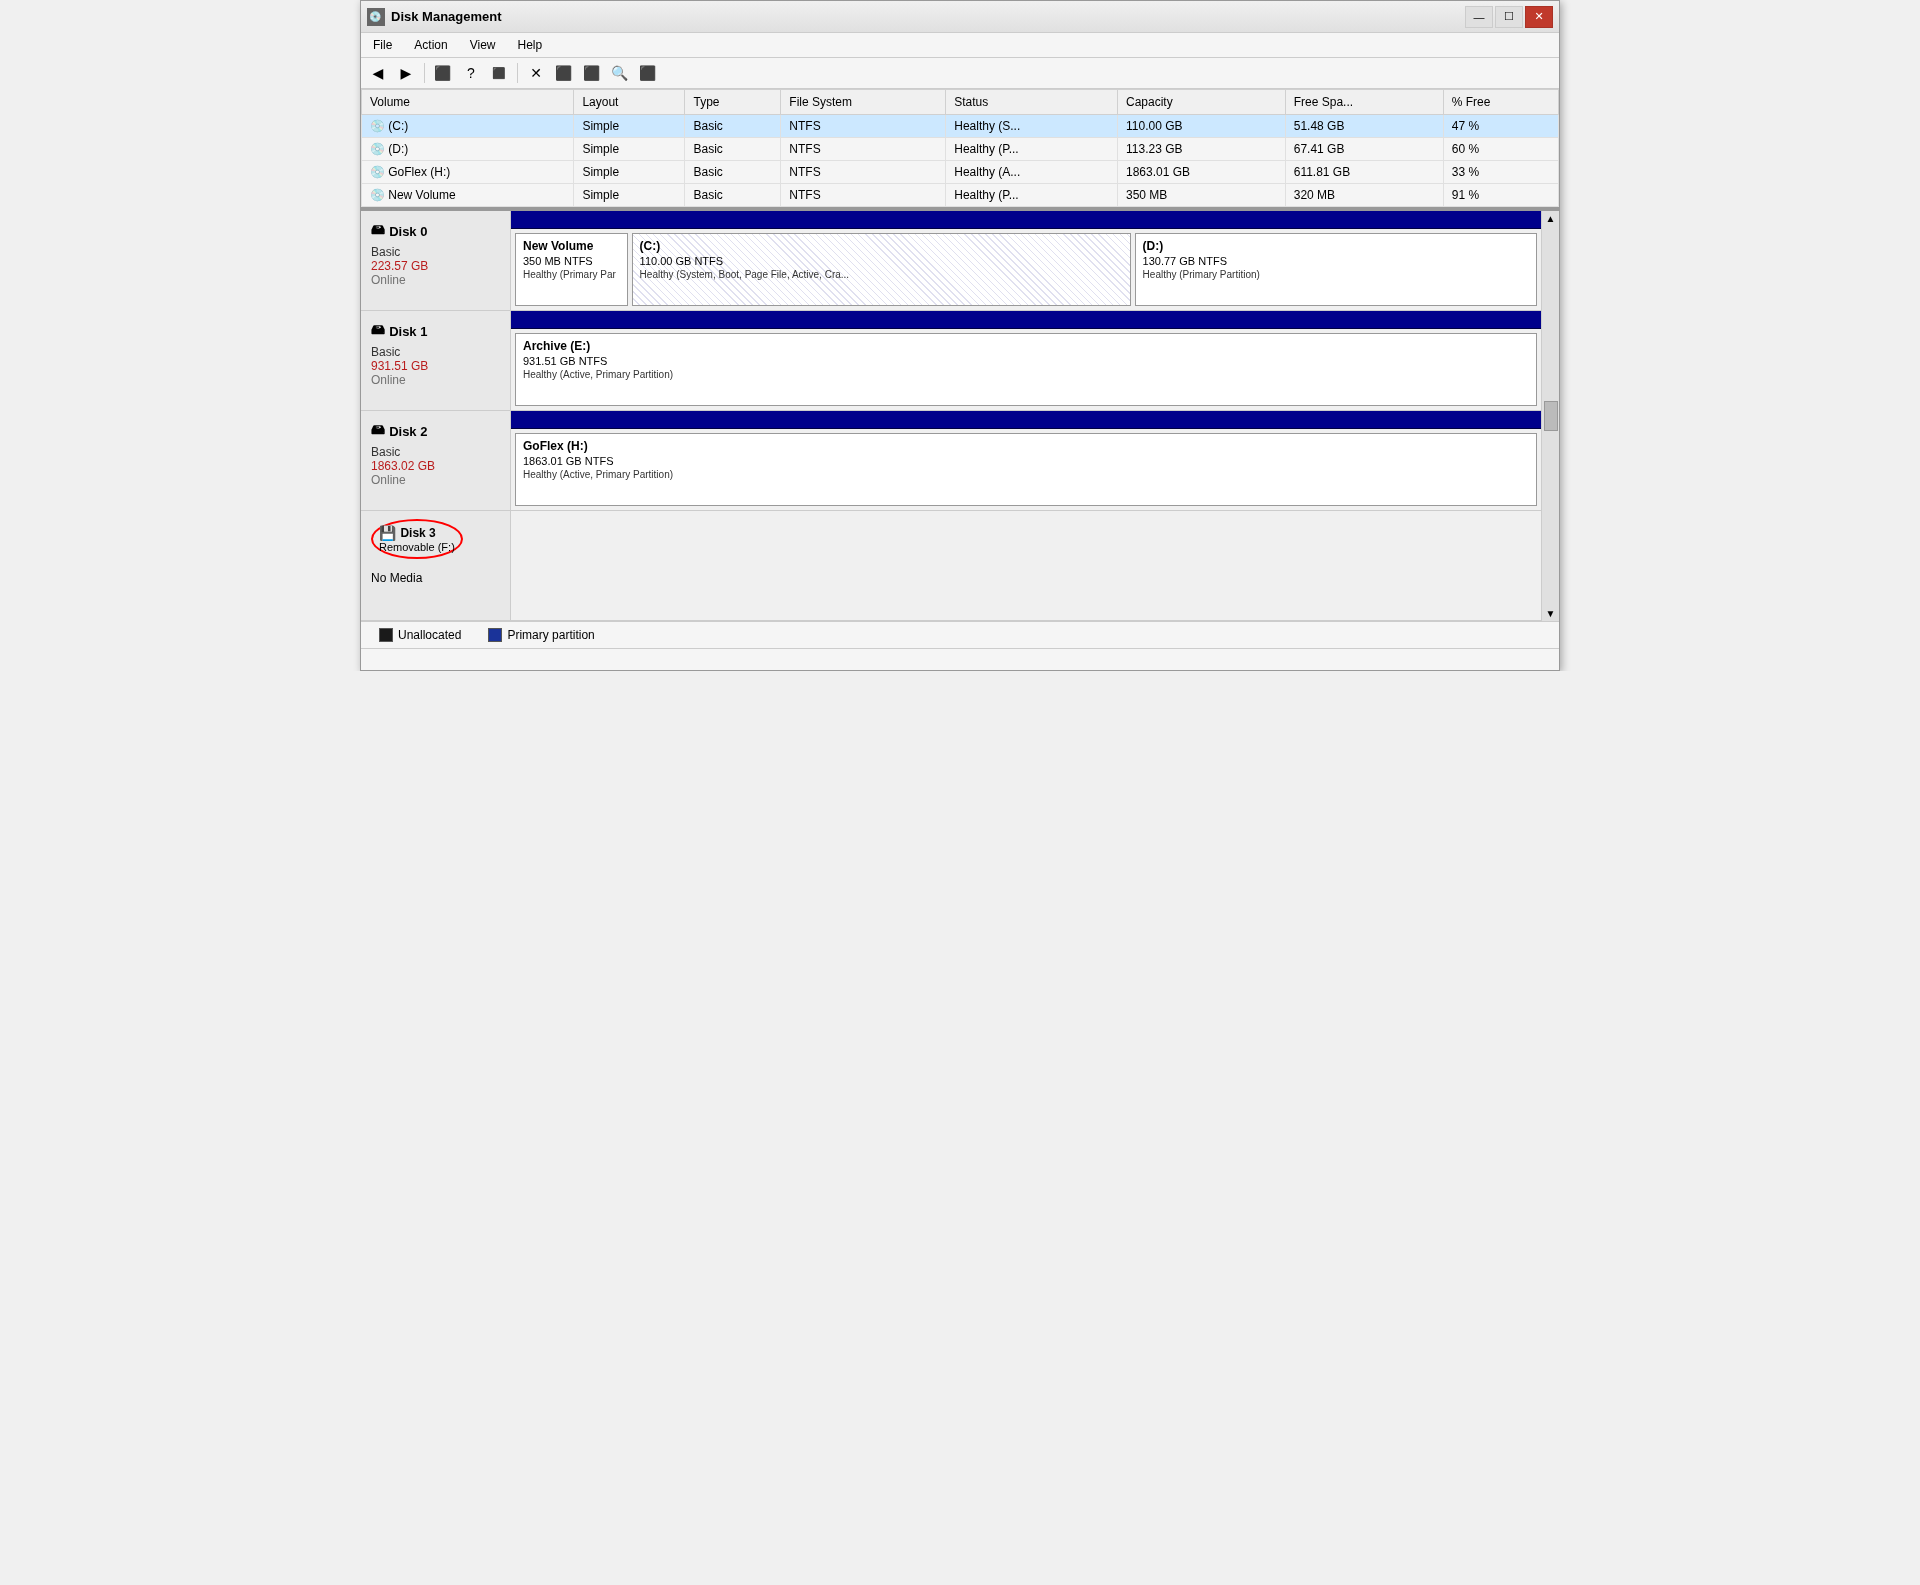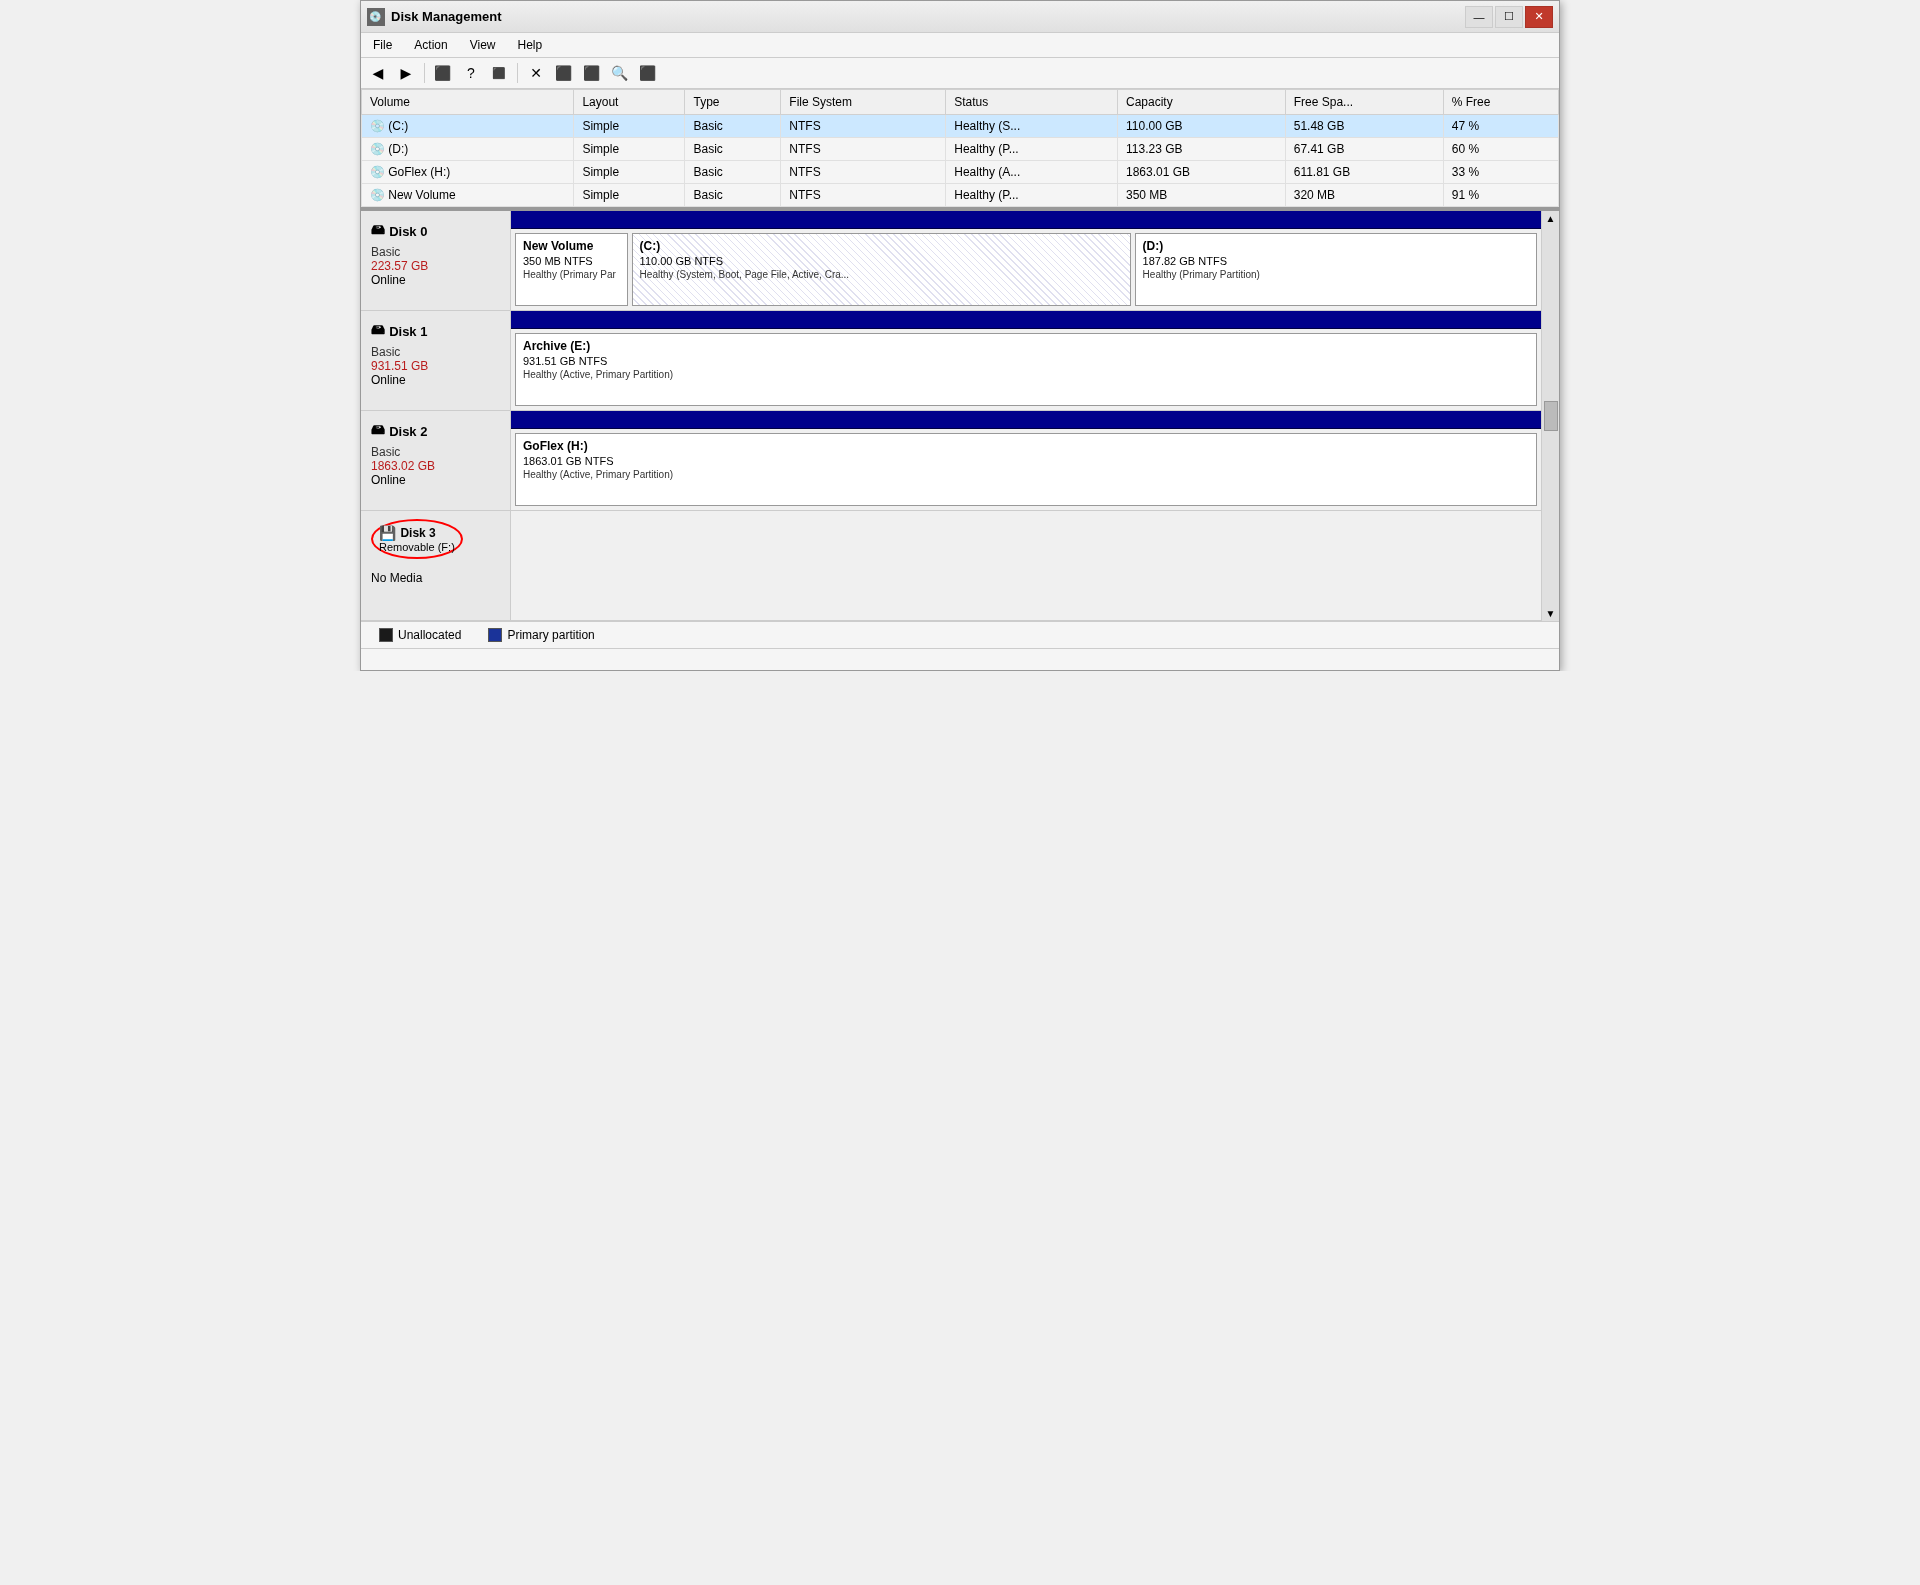--- a/index.html
+++ b/index.html
@@ -141,21 +141,21 @@
     .disk-label .disk-name {
       font-weight: bold;
       font-size: 13px;
       display: flex;
       align-items: center;
       gap: 4px;
       margin-bottom: 2px;
     }
     .disk-label .disk-type { color: #333; }
     .disk-label .disk-size { color: #b91c1c; }
-    .disk-label .disk-status { color: #000000; }
+    .disk-label .disk-status { color: #737373; }
 
     .disk-partitions {
       flex: 1;
       display: flex;
       flex-direction: column;
       padding: 0;
     }
 
     .partition-header {
       height: 18px;
@@ -392,21 +392,21 @@
               <div class="p-size">350 MB NTFS</div>
               <div class="p-health">Healthy (Primary Par</div>
             </div>
             <div class="partition-block hatched" style="flex:5">
               <div class="p-name">(C:)</div>
               <div class="p-size">110.00 GB NTFS</div>
               <div class="p-health">Healthy (System, Boot, Page File, Active, Cra...</div>
             </div>
             <div class="partition-block" style="flex:4">
               <div class="p-name">(D:)</div>
-              <div class="p-size">187.82 GB NTFS</div>
+              <div class="p-size">130.77 GB NTFS</div>
               <div class="p-health">Healthy (Primary Partition)</div>
             </div>
           </div>
         </div>
       </div>
 
       <div class="disk-row">
         <div class="disk-label">
           <div class="disk-name">
             <span style="font-size:14px">🖴</span>

